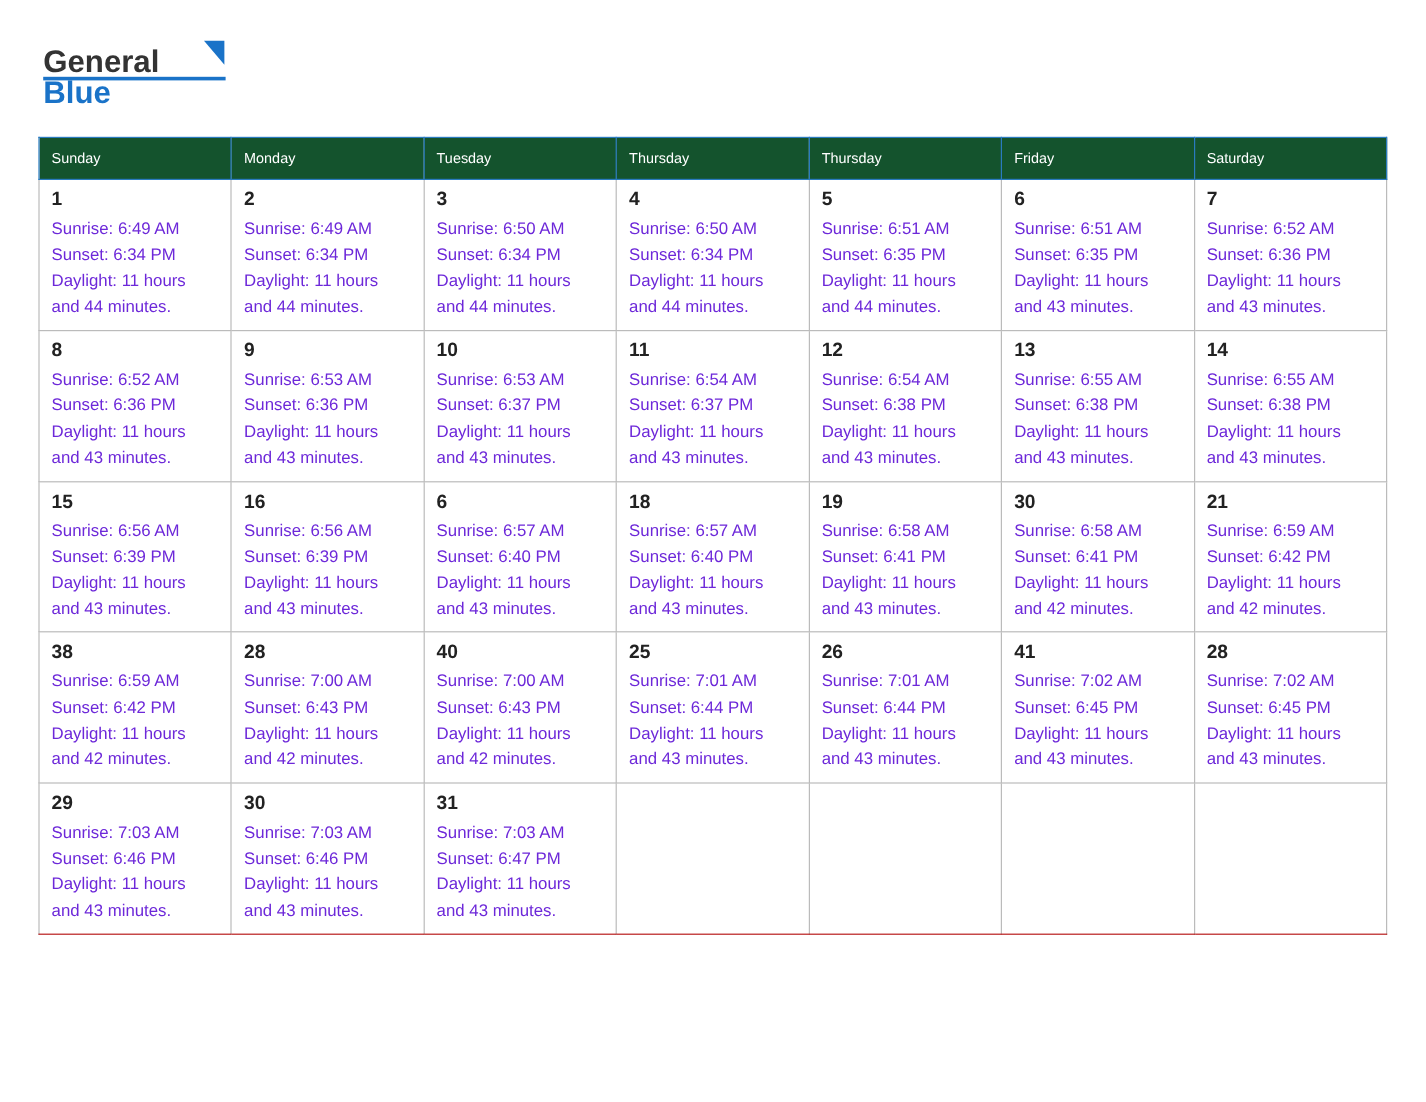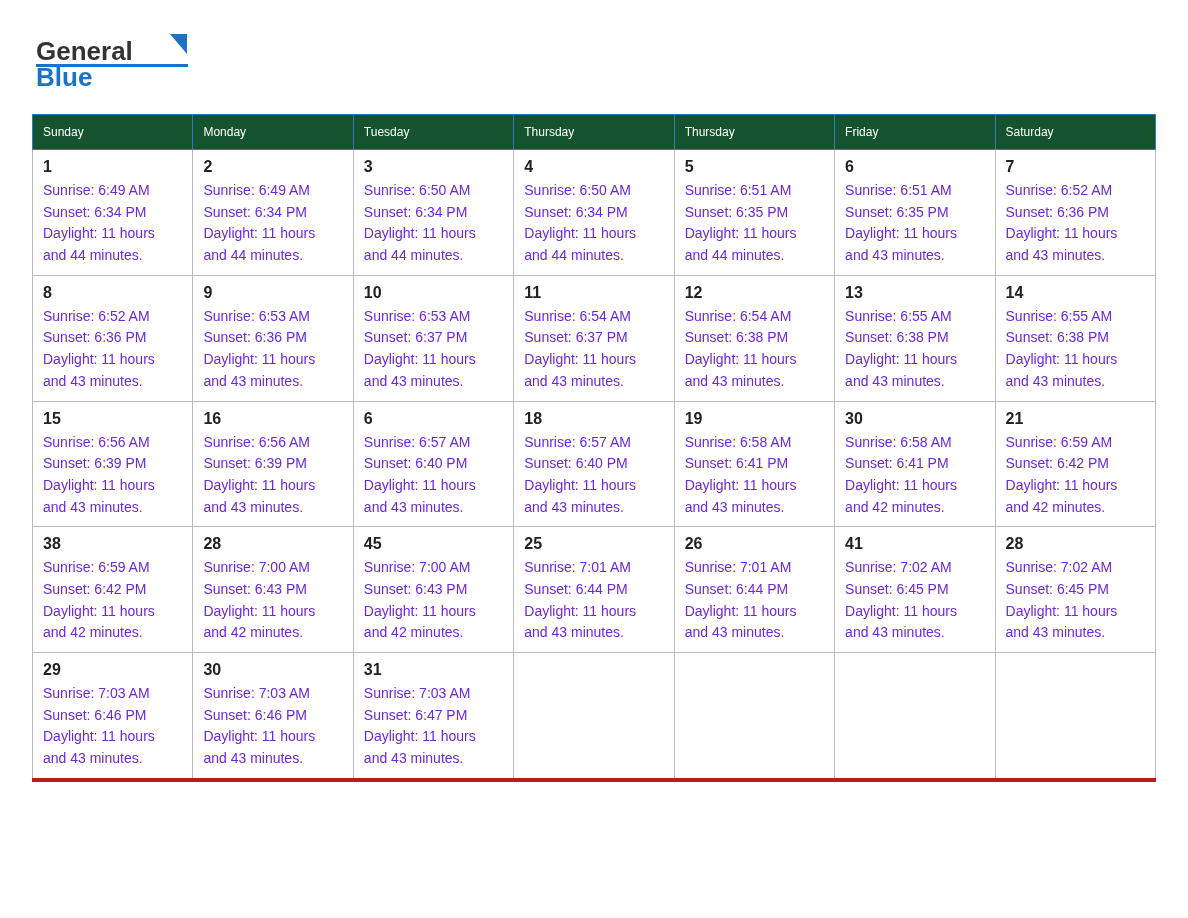--- a/index.html
+++ b/index.html
@@ -47,21 +47,21 @@
     .calendar-table td {
       vertical-align: top;
       padding: 8px 10px;
       border: 1px solid #bbb;
       font-size: 13px;
       color: #333;
       width: calc(100% / 7);
       height: 110px;
     }
     .calendar-table tr:last-child td {
-      border-bottom: 4px solid #b91c1c;
+      border-bottom: 1px solid #b91c1c;
     }
     .day-num {
       font-size: 16px;
       font-weight: bold;
       color: #222;
       display: block;
       margin-bottom: 4px;
     }
     .day-info {
       font-size: 14px;
@@ -210,21 +210,21 @@
       <tr>
         <td>
           <span class="day-num">38</span>
           <div class="day-info">Sunrise: 6:59 AM<br>Sunset: 6:42 PM<br>Daylight: 11 hours<br>and 42 minutes.</div>
         </td>
         <td>
           <span class="day-num">28</span>
           <div class="day-info">Sunrise: 7:00 AM<br>Sunset: 6:43 PM<br>Daylight: 11 hours<br>and 42 minutes.</div>
         </td>
         <td>
-          <span class="day-num">45</span>
+          <span class="day-num">40</span>
           <div class="day-info">Sunrise: 7:00 AM<br>Sunset: 6:43 PM<br>Daylight: 11 hours<br>and 42 minutes.</div>
         </td>
         <td>
           <span class="day-num">25</span>
           <div class="day-info">Sunrise: 7:01 AM<br>Sunset: 6:44 PM<br>Daylight: 11 hours<br>and 43 minutes.</div>
         </td>
         <td>
           <span class="day-num">26</span>
           <div class="day-info">Sunrise: 7:01 AM<br>Sunset: 6:44 PM<br>Daylight: 11 hours<br>and 43 minutes.</div>
         </td>

